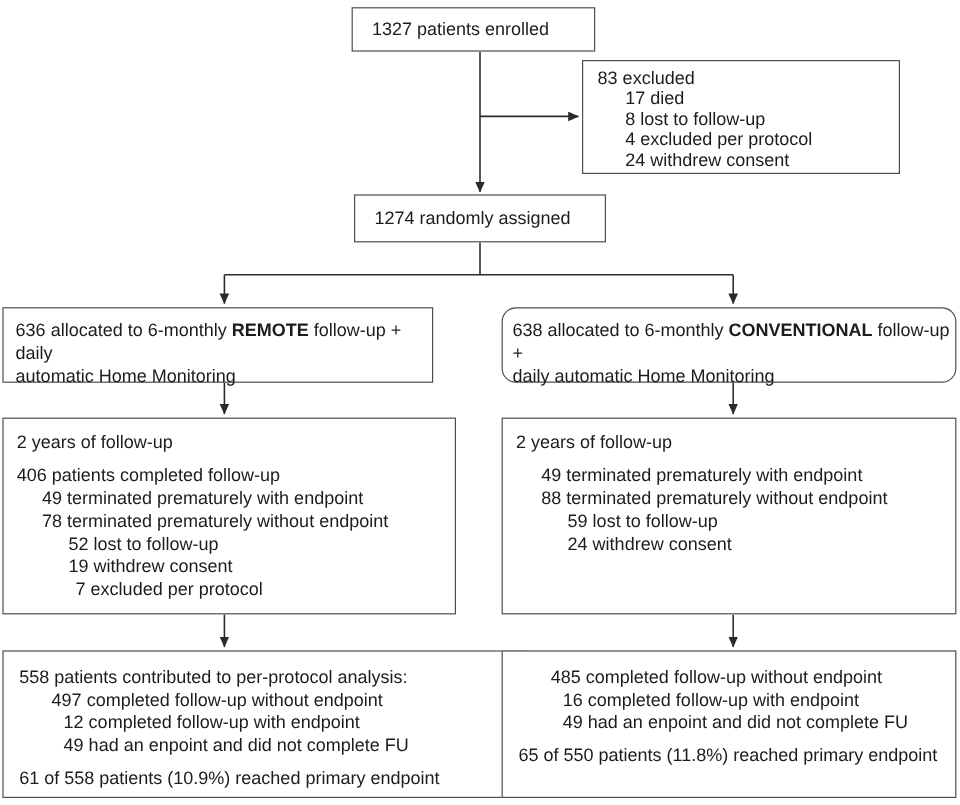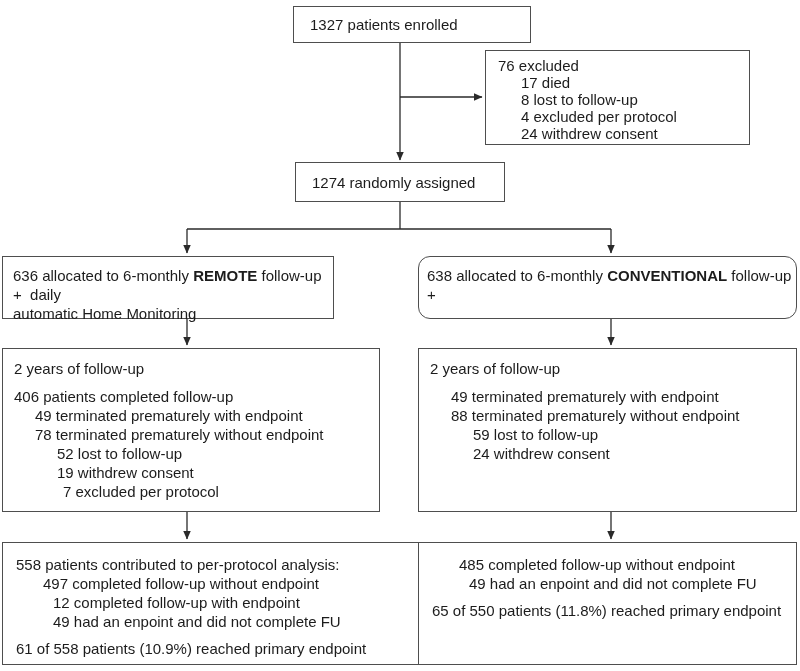--- a/index.html
+++ b/index.html
@@ -23,24 +23,24 @@
     background: #ffffff;
     border: 1px solid #4e4e4e;
     box-sizing: border-box;
     font-size: 15px;
     line-height: 19px;
     color: #1c1c1c;
   }
   .box .line { white-space: pre-wrap; }
   .vcenter { display: flex; align-items: center; }
 
-  .box-enrolled   { left: 293px; top: 6px;   width: 238px; height: 37px; padding-left: 16px; }
+  .box-enrolled   { left: 293px; top: 6px;   width: 203px; height: 37px; padding-left: 16px; }
   .box-excluded   { left: 485px; top: 50px;  width: 265px; height: 95px; padding: 6px 6px 0 12px; line-height: 17px; }
   .box-randomized { left: 295px; top: 162px; width: 210px; height: 40px; padding-left: 16px; }
-  .box-alloc-l    { left: 2px;   top: 256px; width: 332px; height: 63px; padding: 9px 6px 0 10px; }
+  .box-alloc-l    { left: 2px;   top: 256px; width: 359px; height: 63px; padding: 9px 6px 0 10px; }
   .box-alloc-r    { left: 418px; top: 256px; width: 379px; height: 63px; padding: 9px 4px 0 8px; border-radius: 12px; }
   .box-fu-l       { left: 2px;   top: 348px; width: 378px; height: 164px; padding: 10px 6px 0 11px; }
   .box-fu-r       { left: 418px; top: 348px; width: 379px; height: 164px; padding: 10px 6px 0 11px; }
   .box-pp-l       { left: 2px;   top: 542px; width: 440px; height: 123px; padding: 12px 6px 0 13px; }
   .box-pp-r       { left: 418px; top: 542px; width: 379px; height: 123px; padding: 12px 6px 0 13px; }
 
   .i1  { padding-left: 21px; }  
   .i2  { padding-left: 43px; }  
   .i2b { padding-left: 49px; }  
   .f1  { padding-left: 27px; }  
@@ -72,38 +72,39 @@
     <path d="M611,319 L611,345" stroke="#2a2a2a" stroke-width="1.3" fill="none" marker-end="url(#arrow)"></path>
     <path d="M187,512 L187,539" stroke="#2a2a2a" stroke-width="1.3" fill="none" marker-end="url(#arrow)"></path>
     <path d="M611,512 L611,539" stroke="#2a2a2a" stroke-width="1.3" fill="none" marker-end="url(#arrow)"></path>
   </svg>
 
   <div class="box box-enrolled vcenter">
     <div class="line">1327 patients enrolled</div>
   </div>
 
   <div class="box box-excluded">
-    <div class="line">76 excluded</div>
+    <div class="line">83 excluded</div>
     <div class="line ex1">17 died</div>
     <div class="line ex1">8 lost to follow-up</div>
     <div class="line ex1">4 excluded per protocol</div>
     <div class="line ex1">24 withdrew consent</div>
   </div>
 
   <div class="box box-randomized vcenter">
     <div class="line">1274 randomly assigned</div>
   </div>
 
   <div class="box box-alloc-l">
     <div class="line"><span>636 allocated to 6-monthly </span><b>REMOTE</b><span> follow-up +  daily</span></div>
     <div class="line">automatic Home Monitoring</div>
   </div>
 
   <div class="box box-alloc-r">
     <div class="line"><span>638 allocated to 6-monthly </span><b>CONVENTIONAL</b><span> follow-up +</span></div>
+    <div class="line">daily automatic Home Monitoring</div>
   </div>
 
   <div class="box box-fu-l">
     <div class="line">2 years of follow-up</div>
     <div class="gap9"></div>
     <div class="line">406 patients completed follow-up</div>
     <div class="line i1">49 terminated prematurely with endpoint</div>
     <div class="line i1">78 terminated prematurely without endpoint</div>
     <div class="line i2">52 lost to follow-up</div>
     <div class="line i2">19 withdrew consent</div>
@@ -123,18 +124,19 @@
     <div class="line">558 patients contributed to per-protocol analysis:</div>
     <div class="line f1">497 completed follow-up without endpoint</div>
     <div class="line f1b">12 completed follow-up with endpoint</div>
     <div class="line f1b">49 had an enpoint and did not complete FU</div>
     <div class="gap8"></div>
     <div class="line">61 of 558 patients (10.9%) reached primary endpoint</div>
   </div>
 
   <div class="box box-pp-r">
     <div class="line f1">485 completed follow-up without endpoint</div>
+    <div class="line f1b">16 completed follow-up with endpoint</div>
     <div class="line f1b">49 had an enpoint and did not complete FU</div>
     <div class="gap8"></div>
     <div class="line">65 of 550 patients (11.8%) reached primary endpoint</div>
   </div>
 
 </div>
 
 </body></html>

